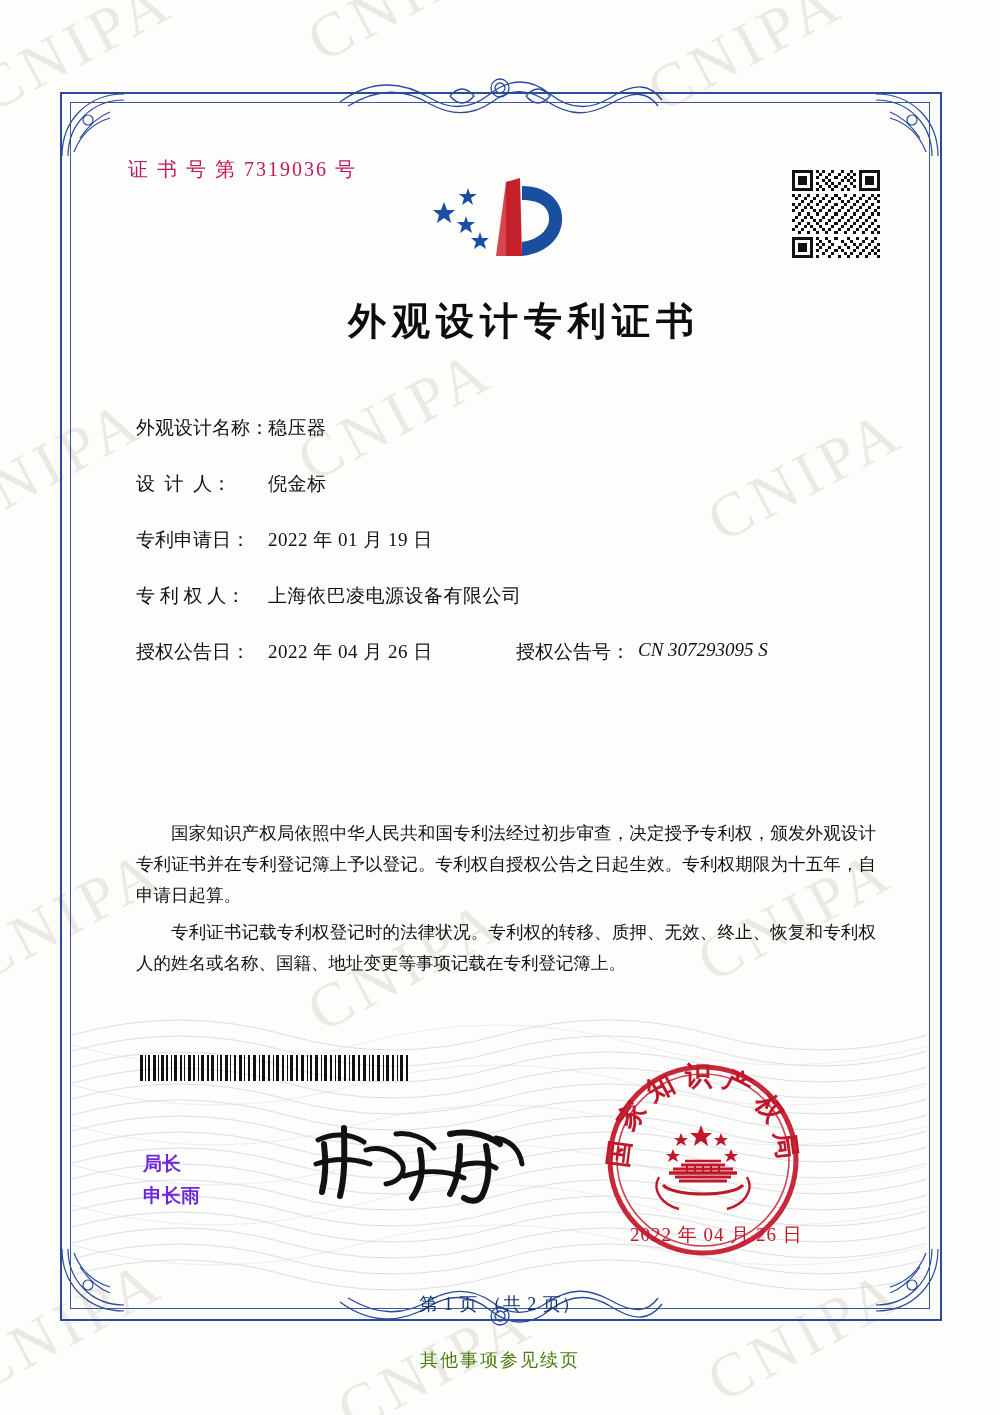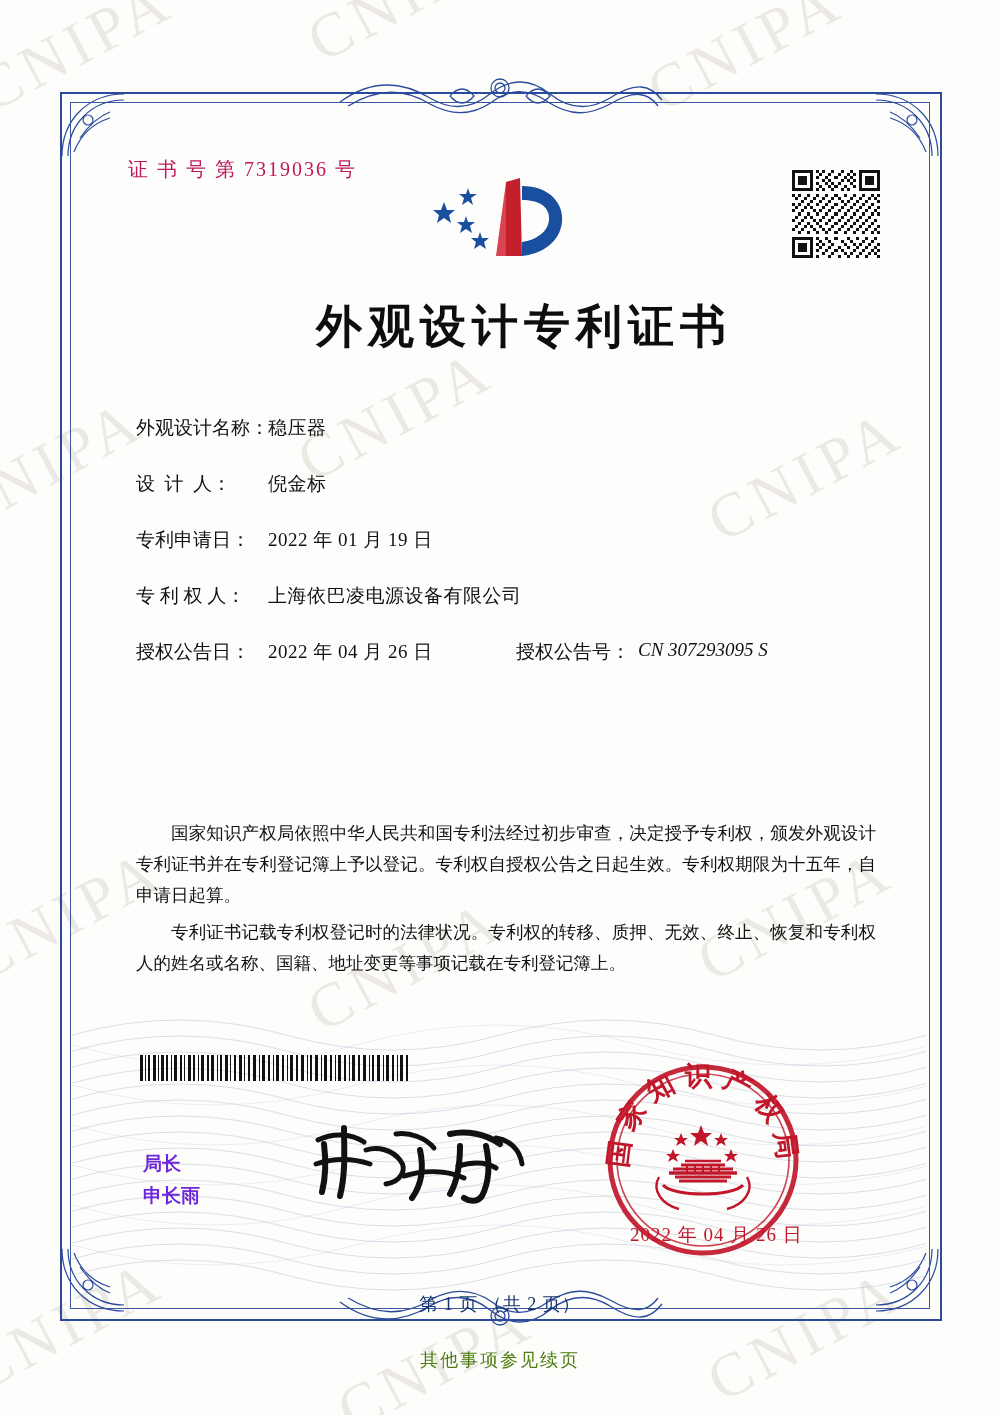--- a/index.html
+++ b/index.html
@@ -131,21 +131,21 @@
     width: 180px;
     height: 96px;
   }
 
   .title {
     position: absolute;
     left: 0;
     right: 0;
     top: 296px;
     text-align: center;
-    font-size: 46px;
+    font-size: 38px;
     font-weight: 700;
     letter-spacing: 6px;
     color: #0d0d0d;
     font-family: "Liberation Serif", "DejaVu Serif", serif;
     margin-left: 48px;
   }
 
   .fields {
     position: absolute;
     left: 136px;

